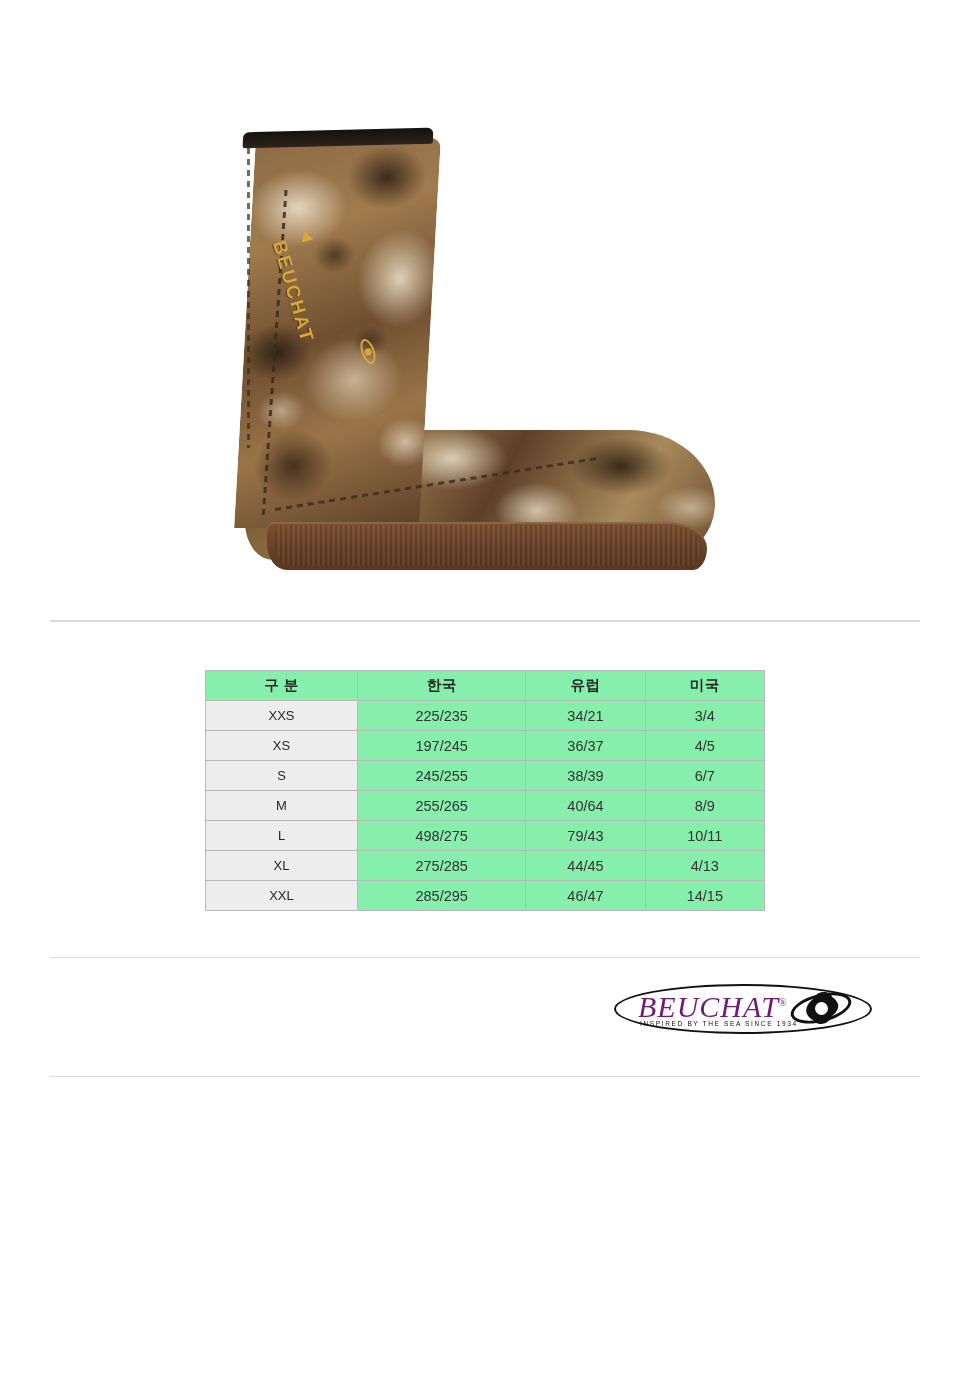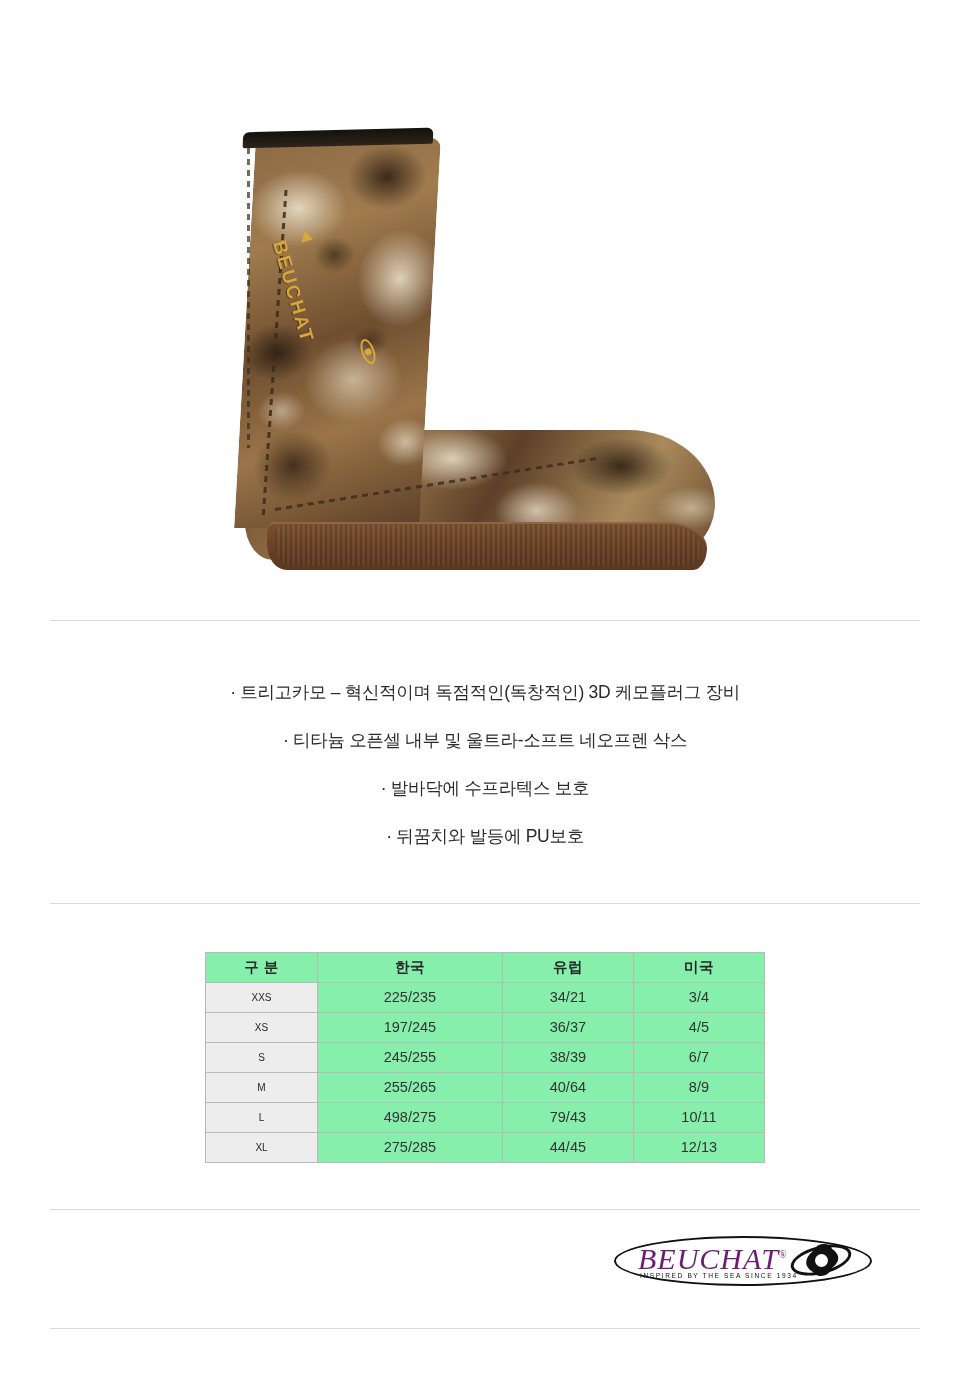--- a/index.html
+++ b/index.html
@@ -227,22 +227,22 @@
     font-weight: normal;
   }
   table.size-table thead th {
     background: #86efac;
     font-weight: bold;
     font-size: 14.5px;
     letter-spacing: 0.5px;
   }
   table.size-table tbody td.col-label {
     background: #ededed;
-    width: 112px;
-    font-size: 10px;
+    width: 152px;
+    font-size: 13px;
   }
   table.size-table tbody td {
     background: #86efac;
   }
   table.size-table tbody tr td:nth-child(2),
   table.size-table tbody tr td:nth-child(3),
   table.size-table tbody tr td:nth-child(4) {
     color: #333;
   }
 
@@ -347,26 +347,20 @@
       <div class="stitch-front"></div>
       <div class="stitch-instep"></div>
       <div class="brand-arrow"></div>
       <div class="brand-on-sock">BEUCHAT</div>
       <div class="brand-mark-on-sock"></div>
     </div>
   </div>
 
   <hr class="hr">
 
-  <div class="features">
-    <p class="feature-line">· 트리고카모 – 혁신적이며 독점적인(독창적인) 3D 케모플러그 장비</p>
-    <p class="feature-line">· 티타늄 오픈셀 내부 및 울트라-소프트 네오프렌 삭스</p>
-    <p class="feature-line">· 발바닥에 수프라텍스 보호</p>
-    <p class="feature-line">· 뒤꿈치와 발등에 PU보호</p>
-  </div>
 
   <hr class="hr">
 
   <div class="table-wrap">
     <table class="size-table">
       <thead>
         <tr>
           <th>구 분</th>
           <th>한국</th>
           <th>유럽</th>
@@ -401,21 +395,27 @@
         <tr>
           <td class="col-label">L</td>
           <td>498/275</td>
           <td>79/43</td>
           <td>10/11</td>
         </tr>
         <tr>
           <td class="col-label">XL</td>
           <td>275/285</td>
           <td>44/45</td>
-          <td>12/13</td>
+          <td>4/13</td>
+        </tr>
+        <tr>
+          <td class="col-label">XXL</td>
+          <td>285/295</td>
+          <td>46/47</td>
+          <td>14/15</td>
         </tr>
       </tbody>
     </table>
   </div>
 
   <hr class="hr">
 
   <div class="footer">
     <div class="logo-block">
       <div class="logo-oval"></div>

